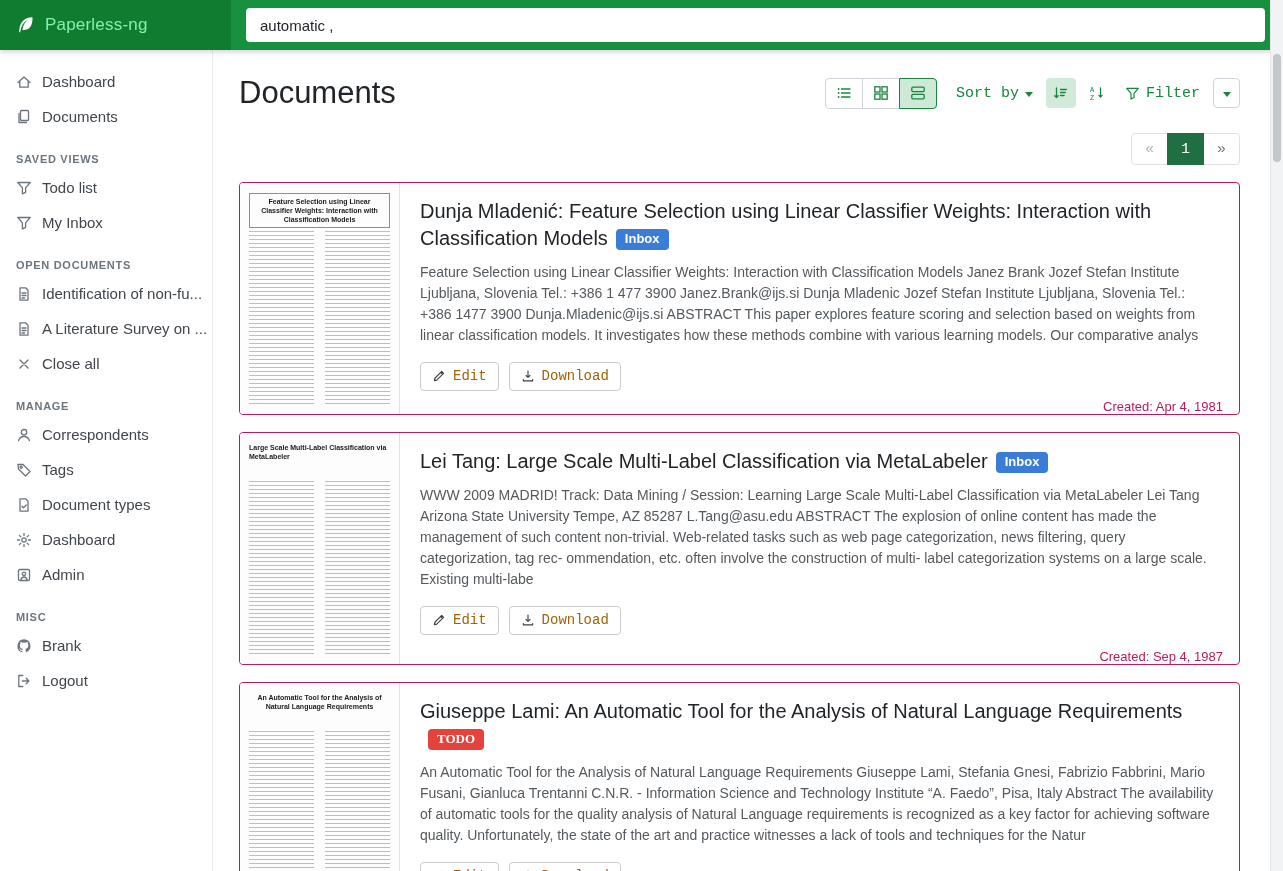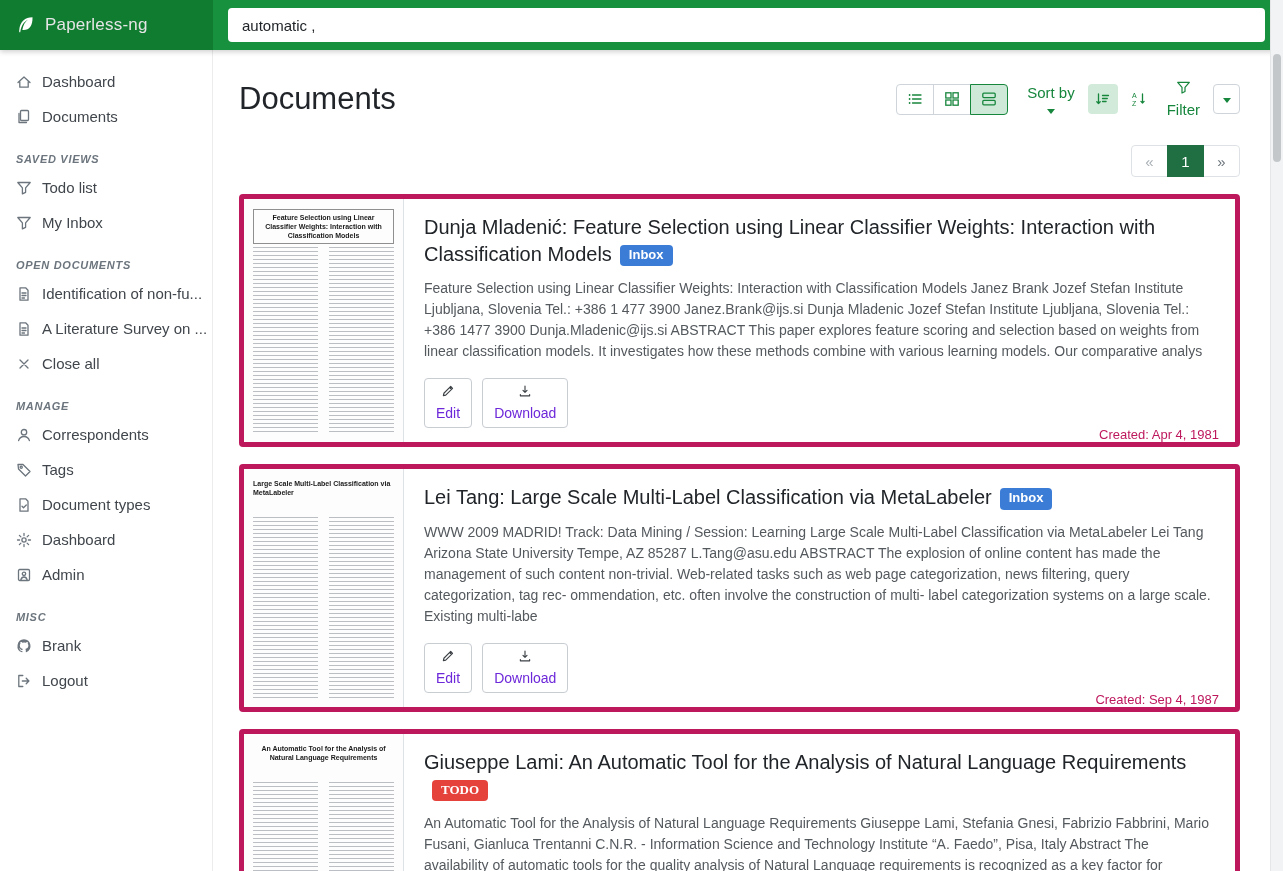--- a/index.html
+++ b/index.html
@@ -3,32 +3,32 @@
 <meta charset="utf-8">
 <style>
   * { box-sizing: border-box; margin: 0; padding: 0; }
   html, body { width: 1283px; height: 871px; overflow: hidden; }
   body {
     font-family: "Liberation Sans", sans-serif;
     background: #fff;
     color: #212529;
     position: relative;
   }
-  button { font-family: Liberation Sans, sans-serif; flex-direction: column; }
+  button { font-family: Liberation Mono, monospace; }
 
   
   .navbar {
     position: absolute; top: 0; left: 0; right: 0; height: 50px;
     background: #17913d; display: flex; align-items: center;
     box-shadow: 0 2px 5px rgba(0,0,0,.18); z-index: 10;
   }
   .brand {
-    width: 213px; height: 50px; background: #0f7c30;
+    width: 231px; height: 50px; background: #0f7c30;
     display: flex; align-items: center; gap: 9px; padding: 0 14px;
-    color: #e5e5e5; cursor: pointer; flex: none;
+    color: #86efac; cursor: pointer; flex: none;
   }
   .brand-name { font-size: 17px; font-weight: 400; letter-spacing: .2px; }
   .search-wrap { flex: 1; padding: 8px 18px 8px 15px; }
   .search-input {
     width: 100%; height: 34px; border: none; border-radius: 4px;
     padding: 16px 14px; font-size: 15px; color: #212529; background: #fff; outline: none;
   }
 
   
   .sidebar {
@@ -38,21 +38,21 @@
   }
   .side-item {
     display: flex; align-items: flex-end; gap: 10px;
     padding: 9px 16px; font-size: 15px; color: #40464c; cursor: pointer;
     white-space: nowrap;
   }
   .side-item .icon { width: 16px; height: 16px; color: #6c757d; flex: none; }
   .icon svg { display: block; }
   .side-section-title {
     margin: 19px 16px 5px; font-size: 11px; font-weight: 700;
-    color: #6c757d; letter-spacing: .7px; font-style: italic;
+    color: #6c757d; letter-spacing: .7px;
   }
 
   
   .main {
     position: absolute; left: 213px; top: 50px; right: 0; bottom: 0;
     padding: 25px 43px 0 26px; overflow: hidden; background: #fff;
   }
   .page-head { display: flex; justify-content: space-between; align-items: center; }
   .page-head h1 { font-size: 31px; font-weight: 400; color: #212529; }
 
@@ -95,21 +95,21 @@
     display: flex; align-items: center; justify-content: center;
     border: 1px solid #dee2e6; background: #fff; color: #a9b0b6;
     margin-left: -1px; cursor: pointer;
   }
   .page-btn.first { border-radius: 4px 0 0 4px; margin-left: 0; }
   .page-btn.last { border-radius: 0 4px 4px 0; color: #6c757d; }
   .page-btn.active { background: #1f6f42; border-color: #1f6f42; color: #fff; z-index: 1; }
 
   
   .card {
-    display: flex; border: 5px solid #be185d; border-radius: 4px;
+    display: flex; border: 1px solid #be185d; border-radius: 4px;
     margin-top: 17px; min-height: 233px; overflow: hidden; background: #fff;
   }
   .thumb {
     width: 160px; flex: none; border-right: 1px solid #dee2e6;
     background: #fdfdfd; position: relative; overflow: hidden; cursor: pointer;
     padding: 10px 9px;
   }
   .thumb-title {
     font-size: 7px; font-weight: 700; color: #1a1a1a; line-height: 1.3;
     text-align: center; margin-bottom: 6px;
@@ -140,21 +140,21 @@
   }
   .tag-inbox { background: #3b7cd6; }
   .tag-todo  { background: #e5423c; font-family: Liberation Serif, serif; }
   .doc-excerpt {
     margin-top: 10px; font-size: 14px; color: #54595e; line-height: 1.5;
     display: -webkit-box; -webkit-line-clamp: 5; -webkit-box-orient: vertical; overflow: hidden;
   }
   .card-actions { margin-top: 16px; display: flex; gap: 10px; }
   .doc-btn {
     display: inline-flex; align-items: center; gap: 7px;
-    padding: 5px 11px 6px; font-size: 14px; color: #6d28d9;
+    padding: 5px 11px 6px; font-size: 14px; color: #a16207;
     background: #fff; border: 1px solid #c8cdd2; border-radius: 4px; cursor: pointer;
   }
   .doc-btn .icon { width: 14px; height: 14px; color: #3c4146; }
   .doc-created {
     position: absolute; right: 16px; bottom: 0;
     font-size: 13px; color: #be185d;
   }
 
   
   .scrollbar {

